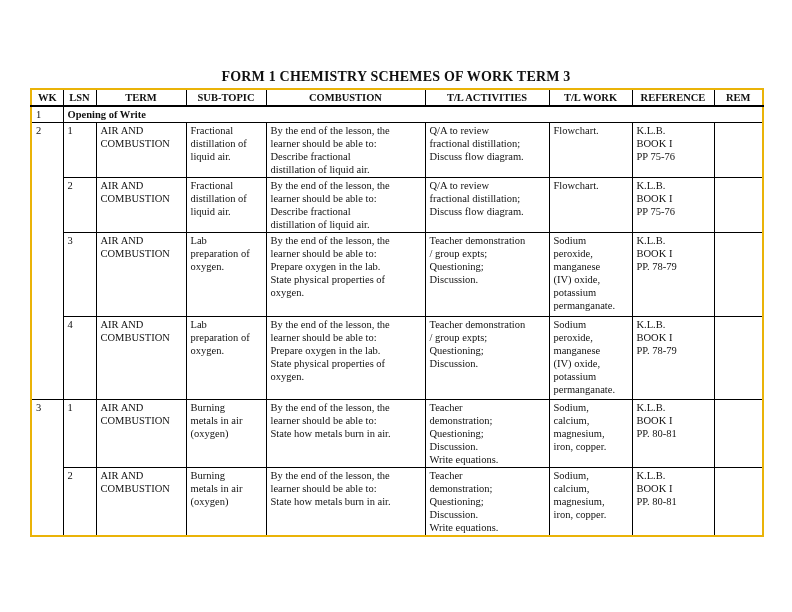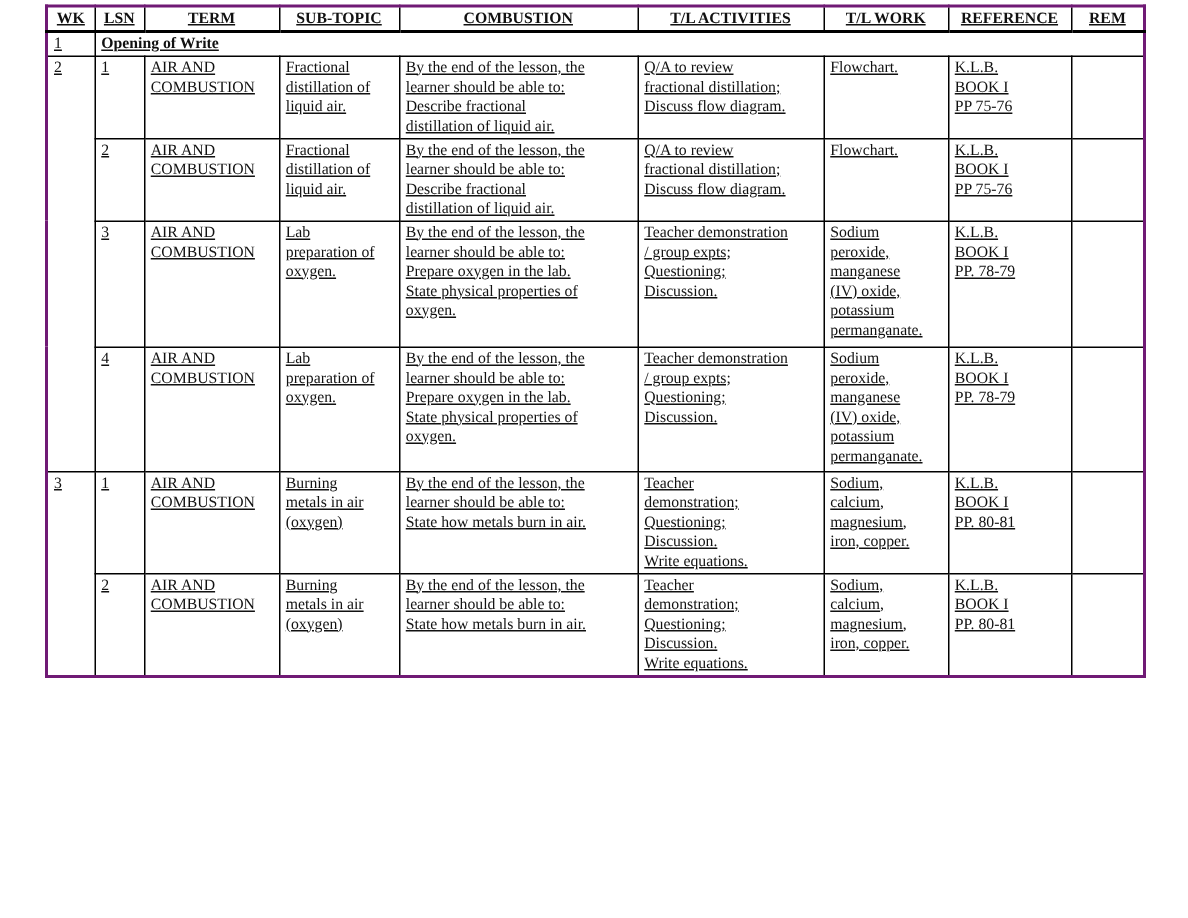--- a/index.html
+++ b/index.html
@@ -19,22 +19,21 @@
     font-weight: bold;
     text-align: center;
     color: #111111;
     letter-spacing: 0.2px;
   }
   table.schemes {
     margin: 3px 0 0 30px;
     width: 732px;
     border-collapse: collapse;
     table-layout: fixed;
-    border: 2px solid #701a75;
-    text-decoration: underline;
+    border: 2px solid #eab308;
   }
   table.schemes th, table.schemes td {
     border: 1px solid #000000;
     vertical-align: top;
     font-size: 10.5px;
     line-height: 13px;
     padding: 1px 4px 0 4px;
     overflow: hidden;
   }
   table.schemes thead th {
@@ -51,20 +50,21 @@
   tr.h-84     { height: 84px; }
   tr.h-83     { height: 83px; }
   tr.h-68     { height: 68px; }
   tr.h-69     { height: 69px; }
   td.opening-label { font-weight: bold; padding-left: 6px; white-space: nowrap; }
 </style>
 </head>
 <body>
 
 <div class="page">
+  <h1 class="doc-title">FORM 1 CHEMISTRY SCHEMES OF WORK TERM 3</h1>
 
   <table class="schemes">
     <colgroup>
       <col style="width:32px">
         <col style="width:33px">
         <col style="width:90px">
       <col style="width:80px">
         <col style="width:159px">
         <col style="width:124px">
       <col style="width:83px">

